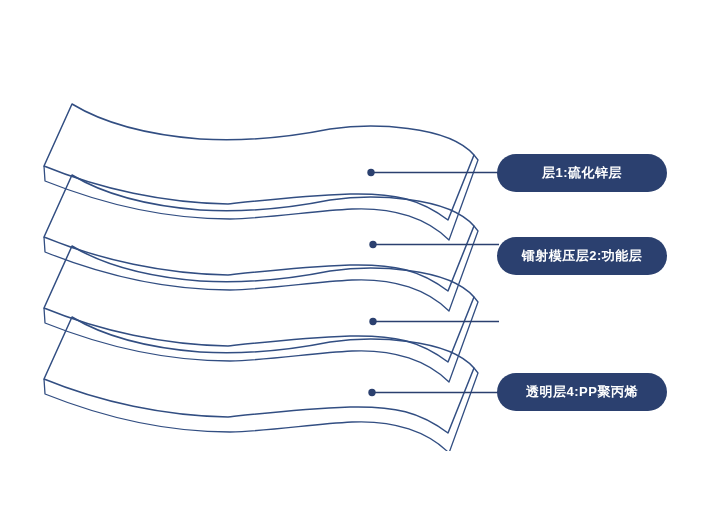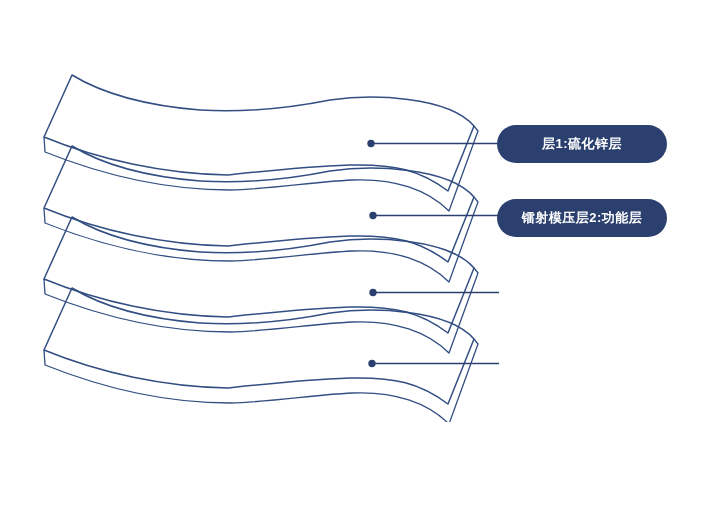--- a/index.html
+++ b/index.html
@@ -8,20 +8,21 @@
     --accent:#2b406f;
     --pill-text:#ffffff;
   }
   html,body{margin:0;padding:0;background:#fff;}
   .canvas{
     position:relative;
     width:712px;height:422px;
     background:var(--bg);
     overflow:hidden;
     font-family:"Liberation Sans","DejaVu Sans",sans-serif;
+    margin-top:29px;
   }
   .canvas svg{position:absolute;left:0;top:0;}
   .sheet-face{fill:none;stroke:var(--outline);stroke-width:1.5;stroke-linejoin:round;}
   .sheet-thick{fill:none;stroke:var(--outline);stroke-width:1.3;stroke-linejoin:round;}
   .conn{stroke:var(--accent);stroke-width:1.4;}
   .dot{fill:var(--accent);}
   .pill{
     position:absolute;
     left:497px;width:170px;height:38px;
     border-radius:19px;
@@ -58,17 +59,20 @@
 
     <circle class="dot" cx="371" cy="143.5" r="3.7"></circle>
     <circle class="dot" cx="373" cy="215.5" r="3.7"></circle>
     <circle class="dot" cx="373" cy="292.5" r="3.7"></circle>
     <circle class="dot" cx="372" cy="363.5" r="3.7"></circle>
   </svg>
 
   <div class="pill" style="top:125px">
     <span>层1:硫化锌层</span>
   </div>
-  <div class="pill" style="top:199px">
+  <div class="pill" style="top:208px">
     <span>镭射模压层2:功能层</span>
+  </div>
+  <div class="pill" style="top:344px">
+    <span>透明层4:PP聚丙烯</span>
   </div>
 
 </div>
 
 </body></html>

